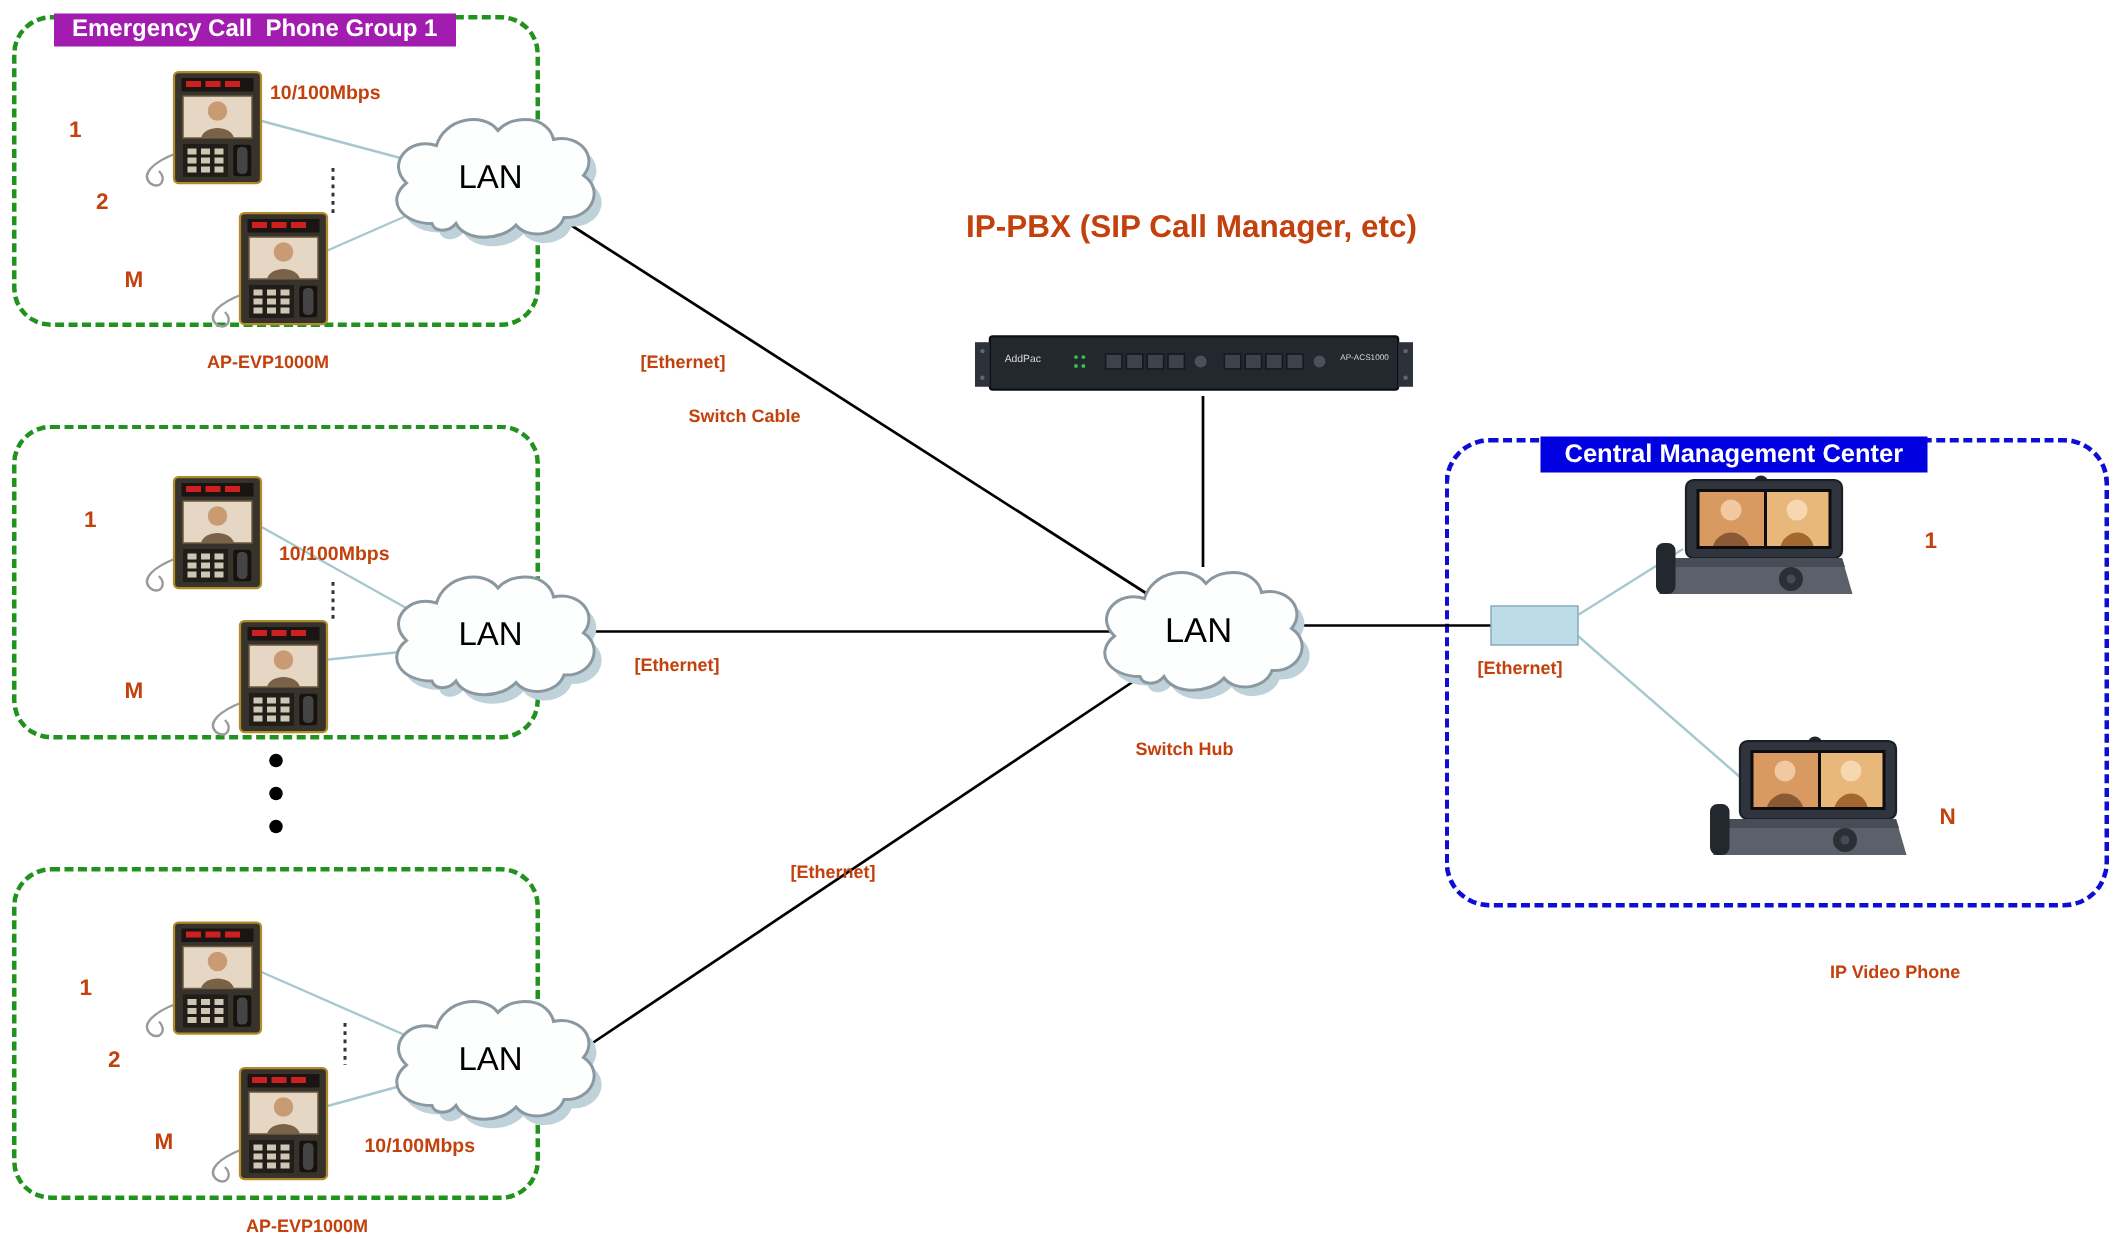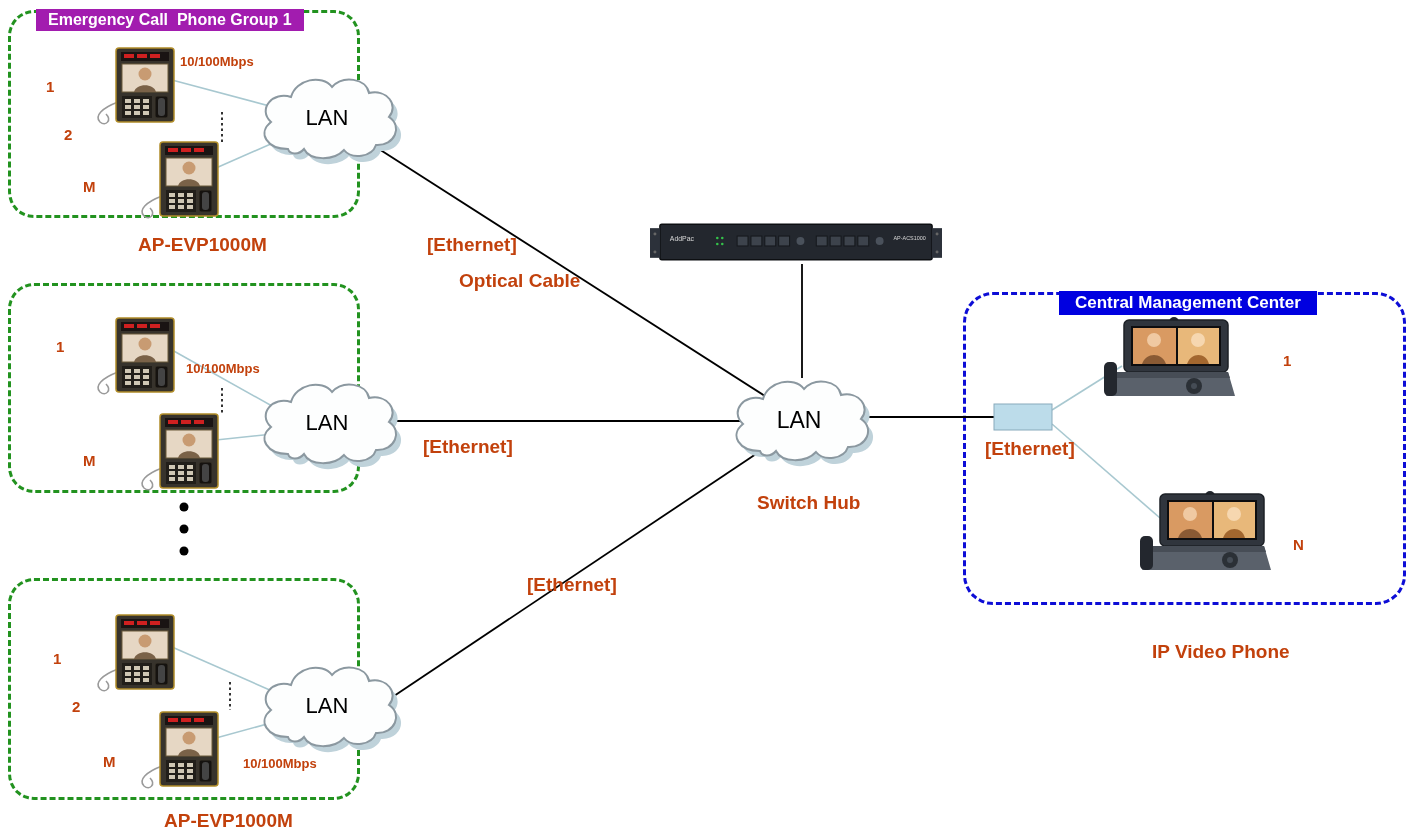--- a/index.html
+++ b/index.html
@@ -4,26 +4,26 @@
 <style>
   * { margin:0; padding:0; box-sizing:border-box; }
   html,body { background:#fff; font-family:"Liberation Sans", sans-serif; }
   .canvas { position:relative; width:1418px; height:840px; background:#ffffff; overflow:hidden; }
 
   .group-box { position:absolute; border:3px dashed #22921f; border-radius:26px; z-index:0; background:transparent; }
   .mgmt-box  { position:absolute; border:3px dashed #0d0dd6; border-radius:30px; z-index:0; background:transparent; }
 
   .bar { position:absolute; z-index:3; color:#fff; font-weight:bold; white-space:pre; }
   .bar.green { background:#a21caf; font-size:16px; padding:2px 12px; }
-  .bar.blue  { background:#0000e0; font-size:17px; padding:2px 16px;margin-left:32px; }
+  .bar.blue  { background:#0000e0; font-size:17px; padding:2px 16px; }
 
   .lbl { position:absolute; z-index:3; font-weight:bold; color:#c2410c; white-space:nowrap; }
   .lbl.num   { font-size:15px; }
   .lbl.small { font-size:13px; }
-  .lbl.med   { font-size:19px; }
+  .lbl.med   { font-size:12px; }
   .lbl.big   { font-size:21px; }
 
   svg.layer { position:absolute; left:0; top:0; z-index:1; }
   .lan-text { font-family:"Liberation Sans", sans-serif; font-size:22px; fill:#000; }
   .lan-text.hub { font-size:23px; }
   .tiny-text { font-family:"Liberation Sans", sans-serif; fill:#d8d8d8; }
 </style>
 </head>
 <body>
 
@@ -181,25 +181,26 @@
   <div class="lbl num" style="left:56px; top:338px;">1</div>
   <div class="lbl num" style="left:83px; top:452px;">M</div>
   <div class="lbl small" style="left:186px; top:361px;">10/100Mbps</div>
 
   <div class="lbl num" style="left:53px; top:650px;">1</div>
   <div class="lbl num" style="left:72px; top:698px;">2</div>
   <div class="lbl num" style="left:103px; top:753px;">M</div>
   <div class="lbl small" style="left:243px; top:756px;">10/100Mbps</div>
   <div class="lbl med" style="left:164px; top:810px;">AP-EVP1000M</div>
 
+  <div class="lbl big" style="left:644px; top:140px;">IP-PBX (SIP Call Manager, etc)</div>
   <div class="lbl med" style="left:757px; top:492px;">Switch Hub</div>
 
   <div class="lbl med" style="left:427px; top:234px;">[Ethernet]</div>
-  <div class="lbl med" style="left:459px; top:270px;">Optical Cable</div>
+  <div class="lbl med" style="left:459px; top:270px;">Switch Cable</div>
   <div class="lbl med" style="left:423px; top:436px;">[Ethernet]</div>
   <div class="lbl med" style="left:527px; top:574px;">[Ethernet]</div>
   <div class="lbl med" style="left:985px; top:438px;">[Ethernet]</div>
 
   <div class="lbl num" style="left:1283px; top:352px;">1</div>
   <div class="lbl num" style="left:1293px; top:536px;">N</div>
-  <div class="lbl med" style="left:1136px; top:641px;padding-left:16px;">IP Video Phone</div>
+  <div class="lbl med" style="left:1204px; top:641px;padding-left:16px;">IP Video Phone</div>
 
 </div>
 
 </body></html>

